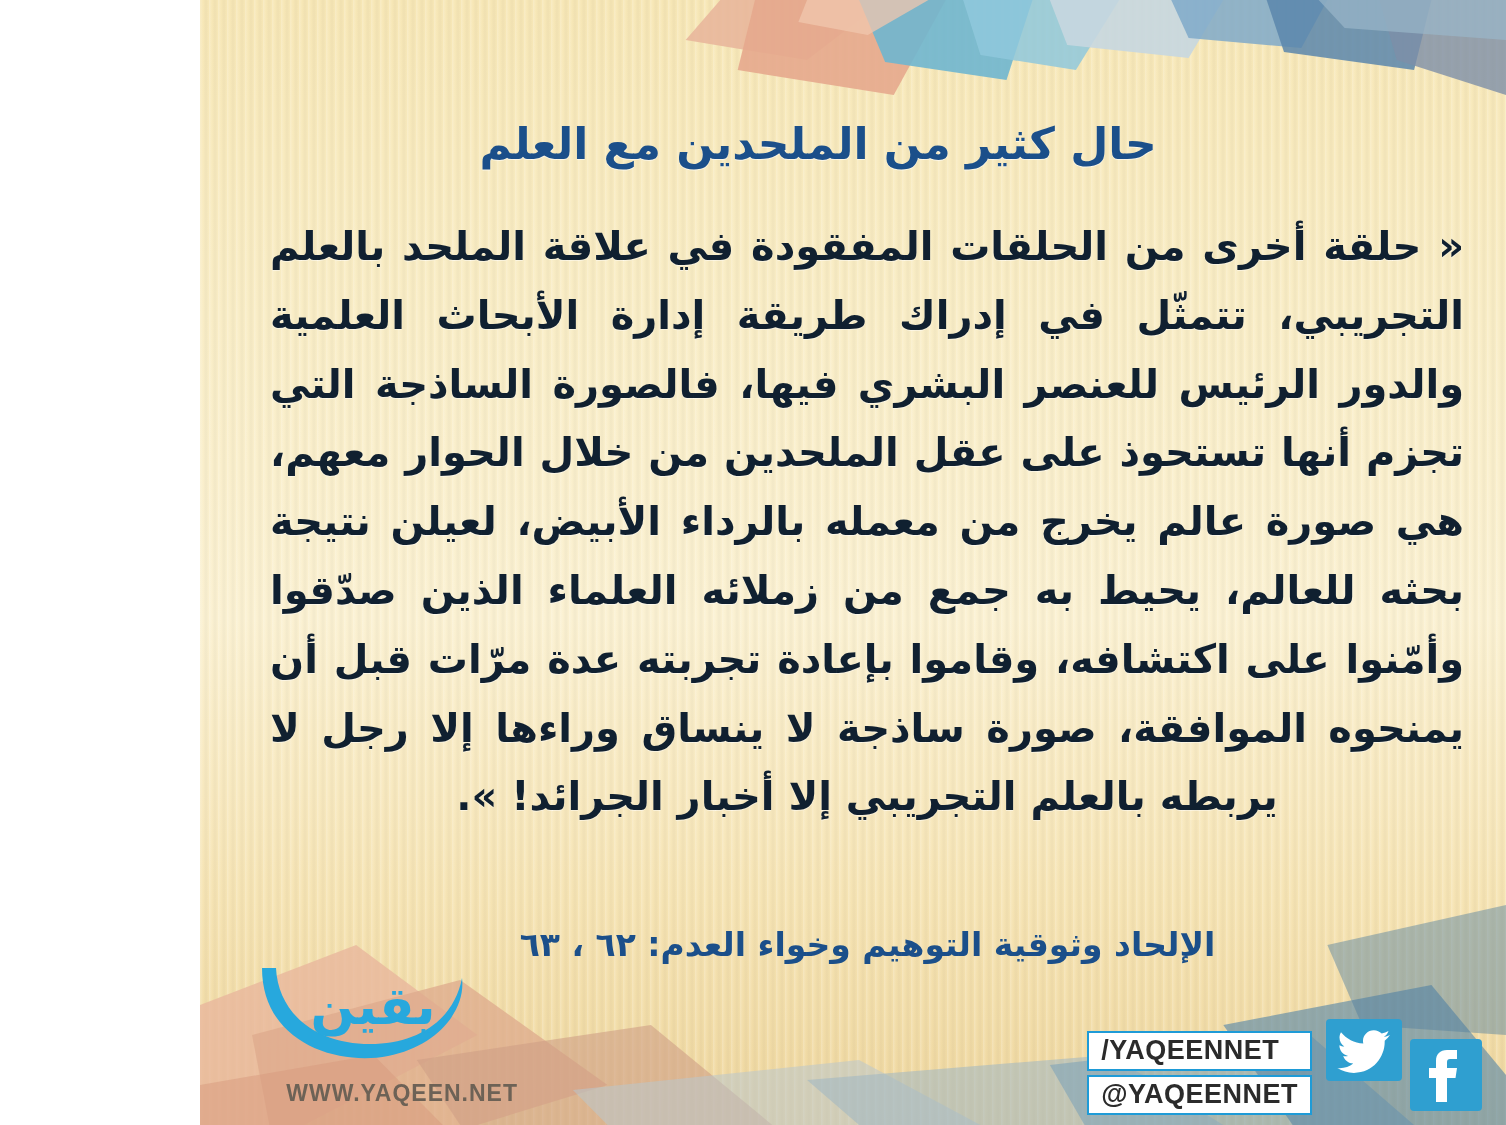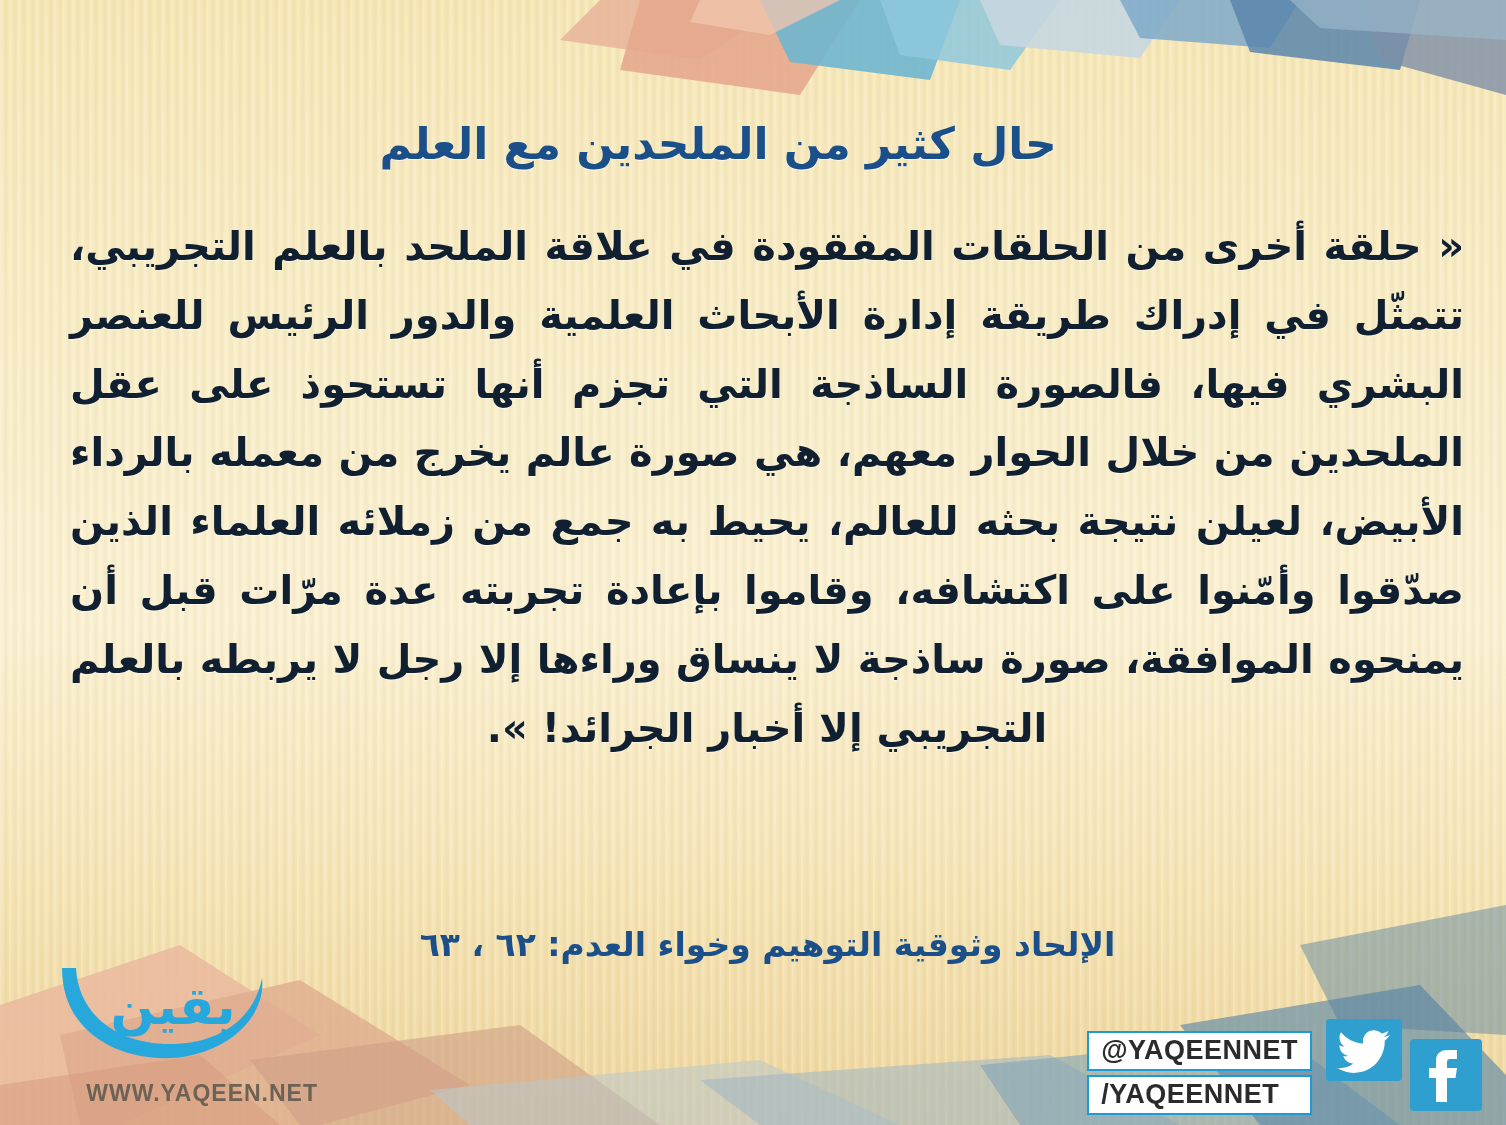--- a/index.html
+++ b/index.html
@@ -2,21 +2,21 @@
 <html lang="ar" dir="rtl"><head>
 <meta charset="utf-8">
 <style>
   html, body {
     margin: 0;
     padding: 0;
     background: #ffffff;
   }
   .poster {
     position: relative;
-    width: 1506px;
+    width: 1306px;
     height: 1125px;
     overflow: hidden;
     font-family: "DejaVu Sans", "Liberation Sans", sans-serif;
     background:
       repeating-linear-gradient(90deg,
         rgba(255,255,255,0.22) 0px,
         rgba(255,255,255,0.0) 3px,
         rgba(0,0,0,0.03) 6px,
         rgba(255,255,255,0.0) 9px),
       linear-gradient(180deg, #f7e7b6 0%, #f9edc6 28%, #fbf1d2 55%, #f6e4b4 80%, #efd79f 100%);
@@ -210,18 +210,18 @@
         </svg>
       </span>
       <span class="tw-icon">
         <svg width="86" height="92" viewBox="0 0 86 92">
           <rect x="6" y="0" width="76" height="62" rx="4" fill="#2f9fd0"></rect>
           <path d="M70 16c-2 1-4 1.6-6.2 1.9 2.2-1.3 3.9-3.4 4.7-5.9-2.1 1.2-4.4 2.1-6.8 2.6-2-2.1-4.8-3.4-7.9-3.4-6 0-10.8 4.8-10.8 10.8 0 .8.1 1.7.3 2.5-9-.5-17-4.8-22.3-11.3-.9 1.6-1.5 3.4-1.5 5.4 0 3.8 1.9 7.1 4.8 9-1.8-.1-3.4-.5-4.9-1.4v.1c0 5.3 3.7 9.6 8.7 10.6-.9.2-1.9.4-2.9.4-.7 0-1.4-.1-2-.2 1.4 4.3 5.4 7.5 10.1 7.5-3.7 2.9-8.4 4.6-13.4 4.6-.9 0-1.7 0-2.6-.2 4.8 3.1 10.5 4.9 16.6 4.9 19.9 0 30.8-16.5 30.8-30.8v-1.4C66.8 20 68.6 18.1 70 16z" fill="#ffffff"></path>
         </svg>
       </span>
     </div>
     <div class="handles">
+      <div class="handle">/YAQEENNET</div>
       <div class="handle">@YAQEENNET</div>
-      <div class="handle">/YAQEENNET</div>
     </div>
   </div>
 
 </div>
 
 </body></html>

